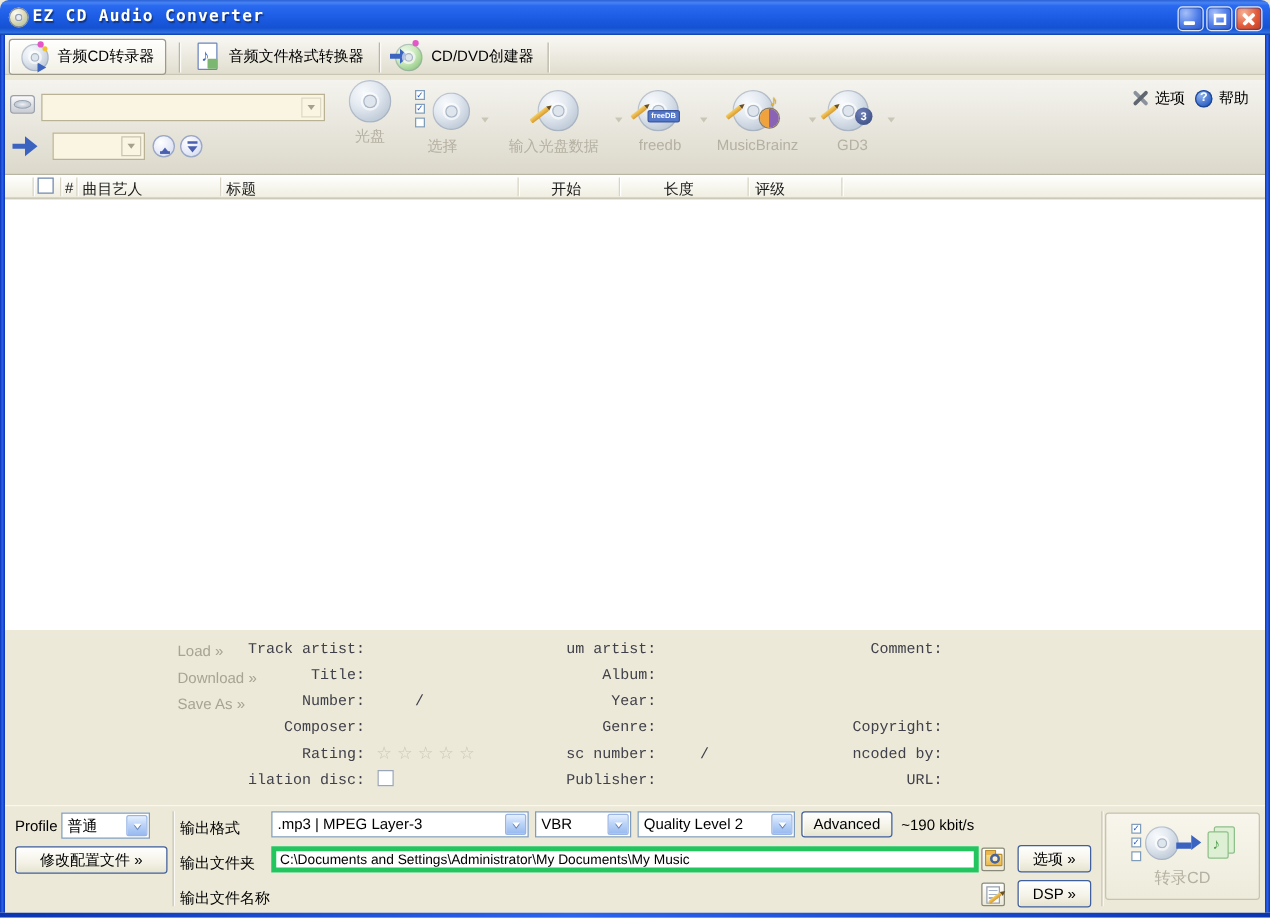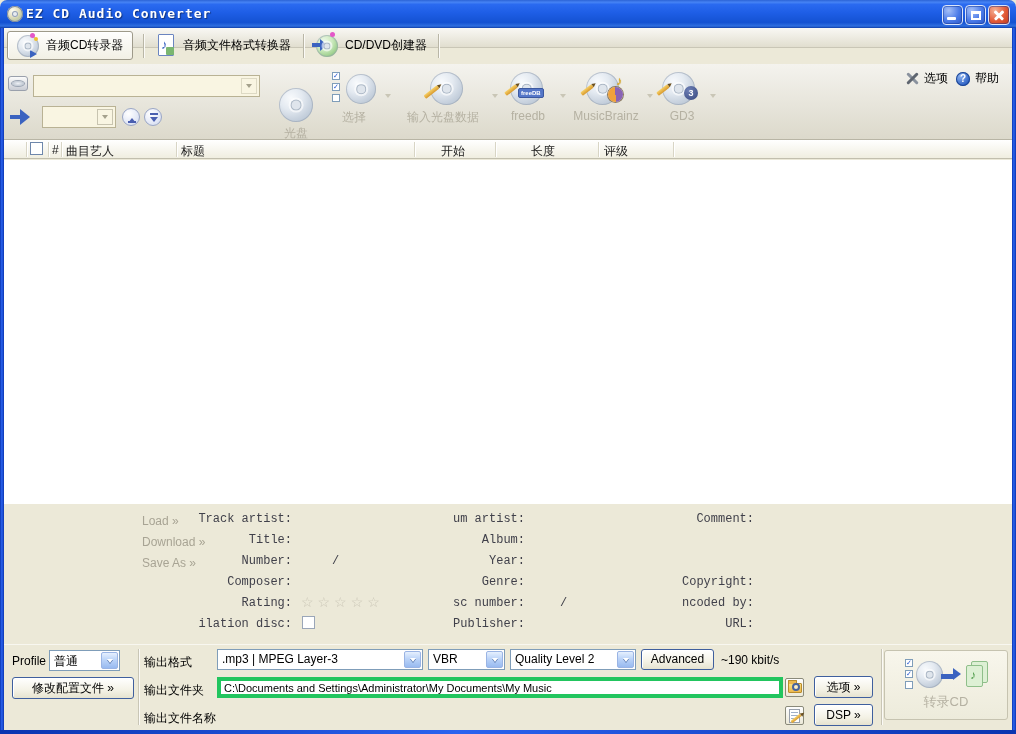--- a/index.html
+++ b/index.html
@@ -15,21 +15,21 @@
     background:radial-gradient(circle at 35% 30%,#fdfdf4 0%,#e7e2c4 35%,#c9cfa9 60%,#9fb3c9 100%);box-shadow:inset 0 0 0 1px #7d8aa0;}
   .app-icon::after{content:"";position:absolute;left:5px;top:5px;width:6px;height:6px;border-radius:50%;background:#e8ecf2;box-shadow:inset 0 0 0 1px #93a0b4;}
   .wbtn{top:5px;width:21px;height:20px;border-radius:4px;border:1px solid #dce6fb;box-shadow:inset 0 0 0 1px rgba(16,48,140,.45);cursor:pointer;}
   .wbtn.blue{background:radial-gradient(circle at 30% 25%,#a5bff7 0%,#4a7ae8 55%,#2a55c4 100%);}
   .wbtn.red{background:radial-gradient(circle at 30% 25%,#f5b195 0%,#e25a38 55%,#bd3a1c 100%);}
   .min-glyph{left:4px;bottom:4px;width:9px;height:3px;background:#fff;border-radius:1px;}
   .max-glyph{left:5px;top:5px;width:10px;height:9px;border:2px solid #fff;border-top-width:3px;}
   .x1,.x2{left:4px;top:8px;width:12px;height:2.6px;background:#fff;border-radius:1px;}
   .x1{transform:rotate(45deg);} .x2{transform:rotate(-45deg);}
   
-  .tabbar{left:4px;top:28px;width:1008px;height:20px;background:linear-gradient(#f9f8f4,#e1decf);border-bottom:1px solid #c9c6b6;}
+  .tabbar{left:4px;top:28px;width:1008px;height:32px;background:linear-gradient(#f9f8f4,#e1decf);border-bottom:1px solid #c9c6b6;}
   .tab{top:3px;height:29px;display:flex;align-items:center;gap:7px;padding:0 9px;font-size:12px;color:#000;cursor:pointer;}
   .tab.active{border:1px solid #9e9a8a;border-radius:3px;background:linear-gradient(#fefefd,#f2f0e5);box-shadow:inset 1px 1px 0 #fff;}
   .tabsep{top:6px;width:1px;height:24px;background:#b9b6a6;box-shadow:1px 0 0 #fbfaf6;}
   
   .toolbar{left:4px;top:64px;width:1008px;height:76px;background:linear-gradient(#f4f3ee,#dcd9cb);border-bottom:1px solid #b8b5a5;}
   .combo-cream{background:#f9f5e2;border:1px solid #b9b294;}
   .chv-gray{width:0;height:0;border:3px solid transparent;border-top:4px solid #a5a18c;}
   .arrbox{position:absolute;right:2px;top:2px;bottom:2px;width:16px;border:1px solid #ddd9c4;display:flex;align-items:center;justify-content:center;padding-top:3px;}
   .roundbtn{width:18px;height:18px;border-radius:50%;border:1px solid #9aa6c6;cursor:pointer;
     background:radial-gradient(circle at 35% 30%,#ffffff,#e3e8f6 60%,#cdd6ec 100%);}
@@ -167,21 +167,21 @@
     </div>
     <div class="abs roundbtn" style="left:118px;top:44px;">
       <div class="tri-up"></div>
         <div class="ebar"></div>
     </div>
     <div class="abs roundbtn" style="left:140px;top:44px;">
       <div class="tri-dn"></div>
         <div class="ebar2"></div>
     </div>
 
-    <div class="abs tbtn" style="left:266px;top:24px;width:52px;">
+    <div class="abs tbtn" style="left:266px;top:0;width:52px;">
       <div class="cd" style="width:34px;height:34px;"></div>
       <div class="tbtn-label">光盘</div>
     </div>
 
     <div class="abs tbtn" style="left:324px;top:8px;width:52px;">
       <div style="position:relative;width:44px;height:34px;">
         <div class="cd" style="position:absolute;right:0;top:2px;width:30px;height:30px;"></div>
         <div class="mini-cb" style="left:0;top:0;">✓</div>
         <div class="mini-cb" style="left:0;top:11px;">✓</div>
         <div class="mini-cb" style="left:0;top:22px;"></div>

